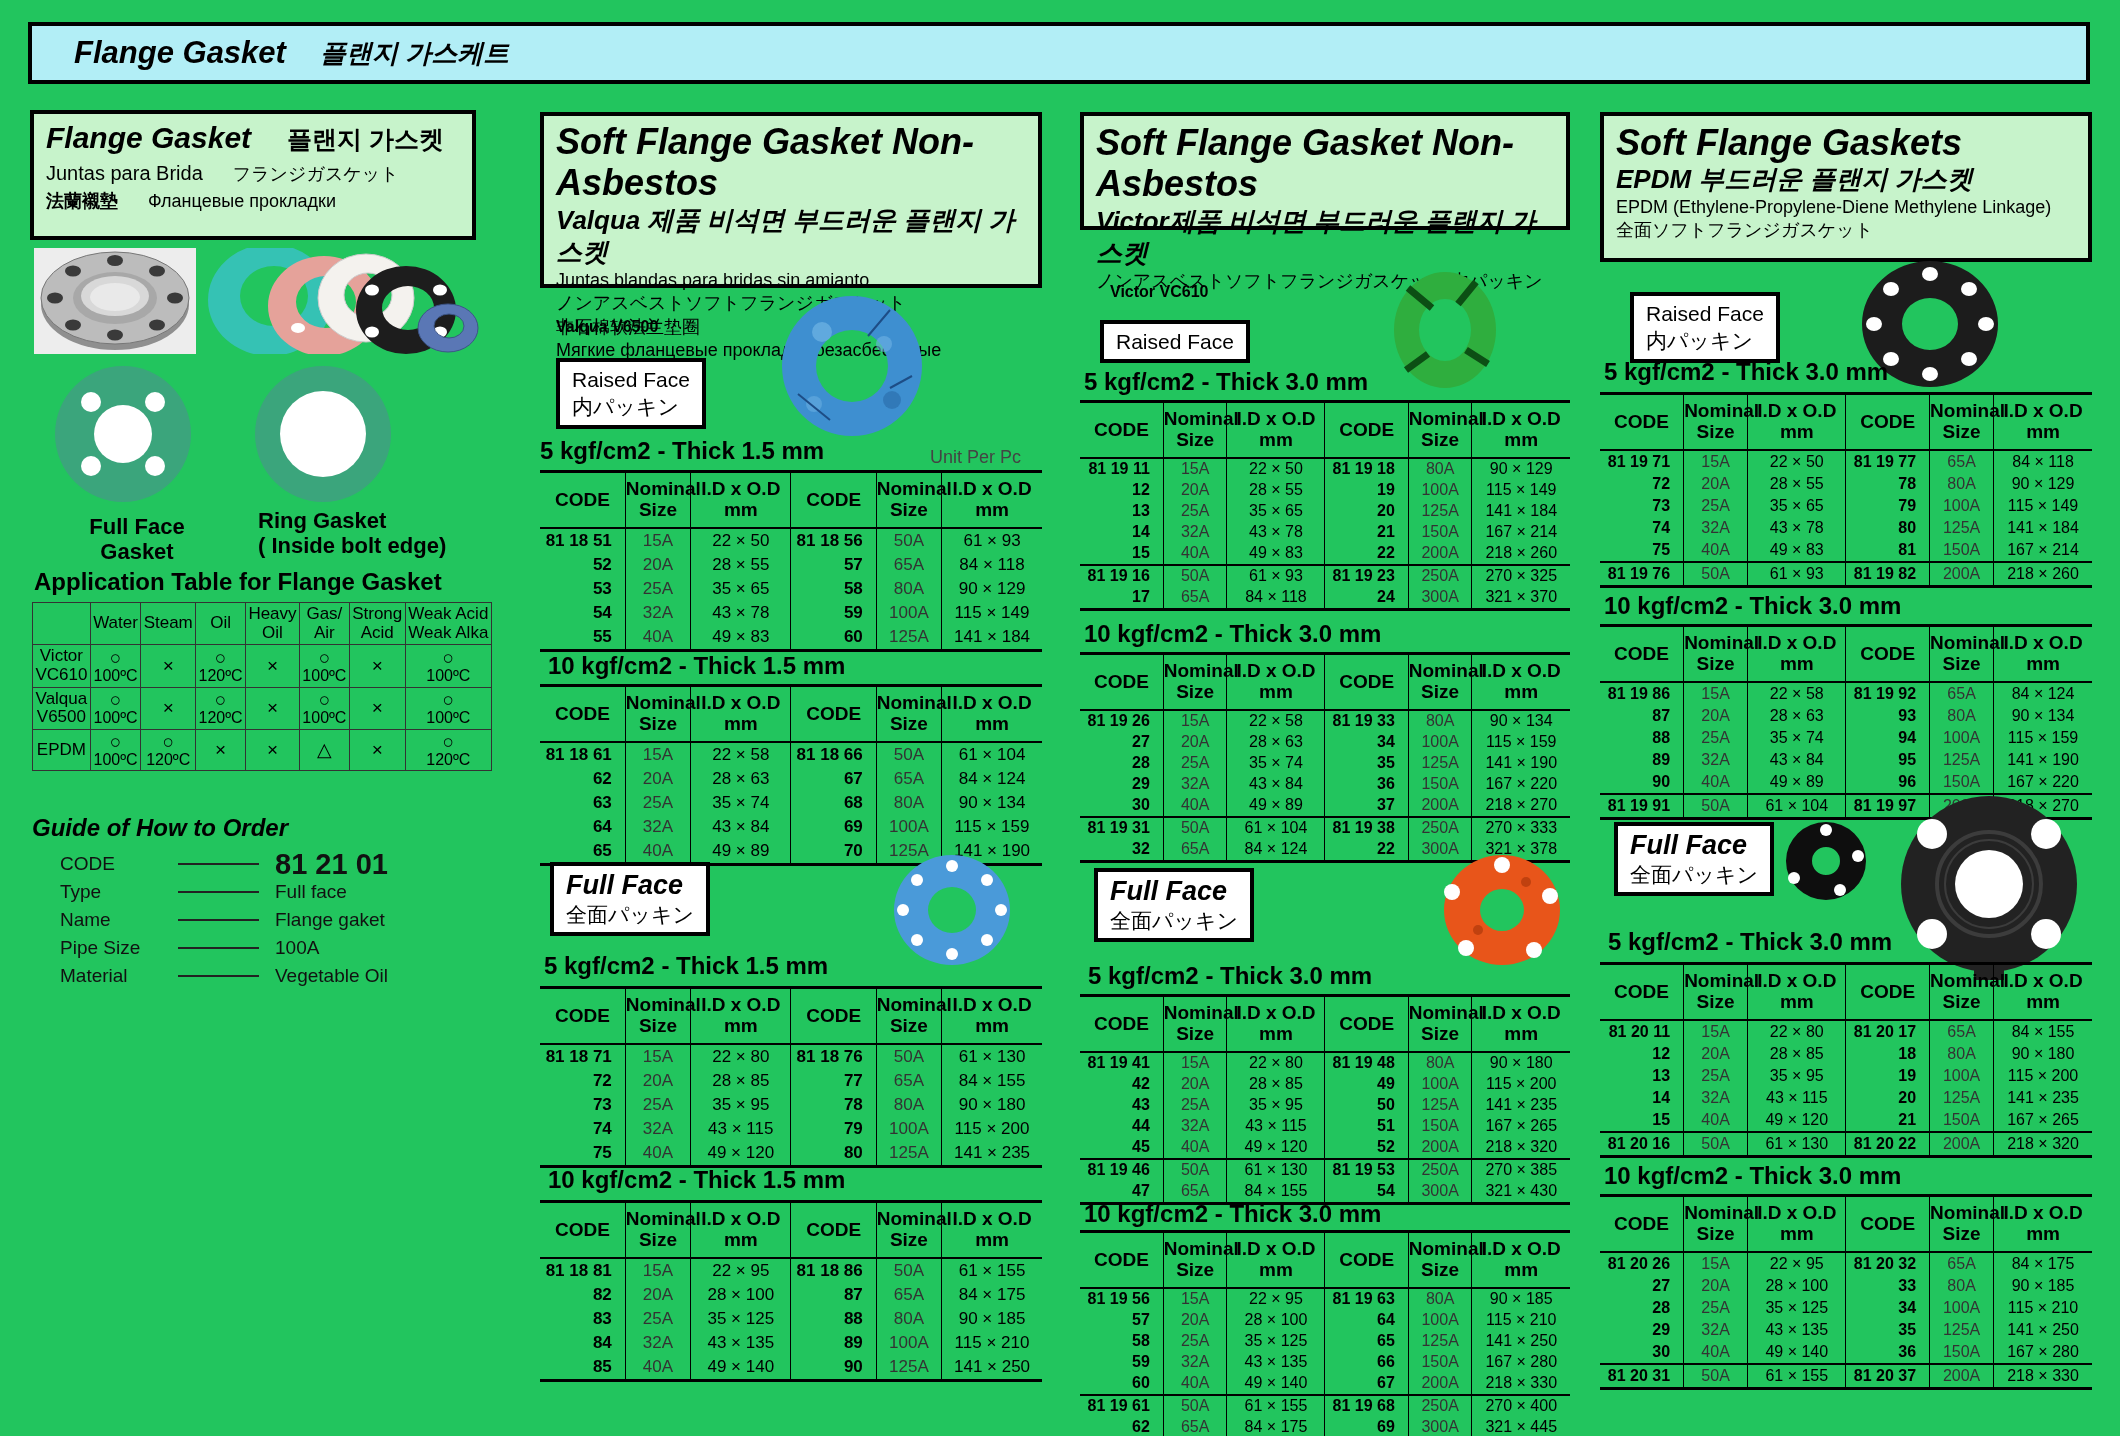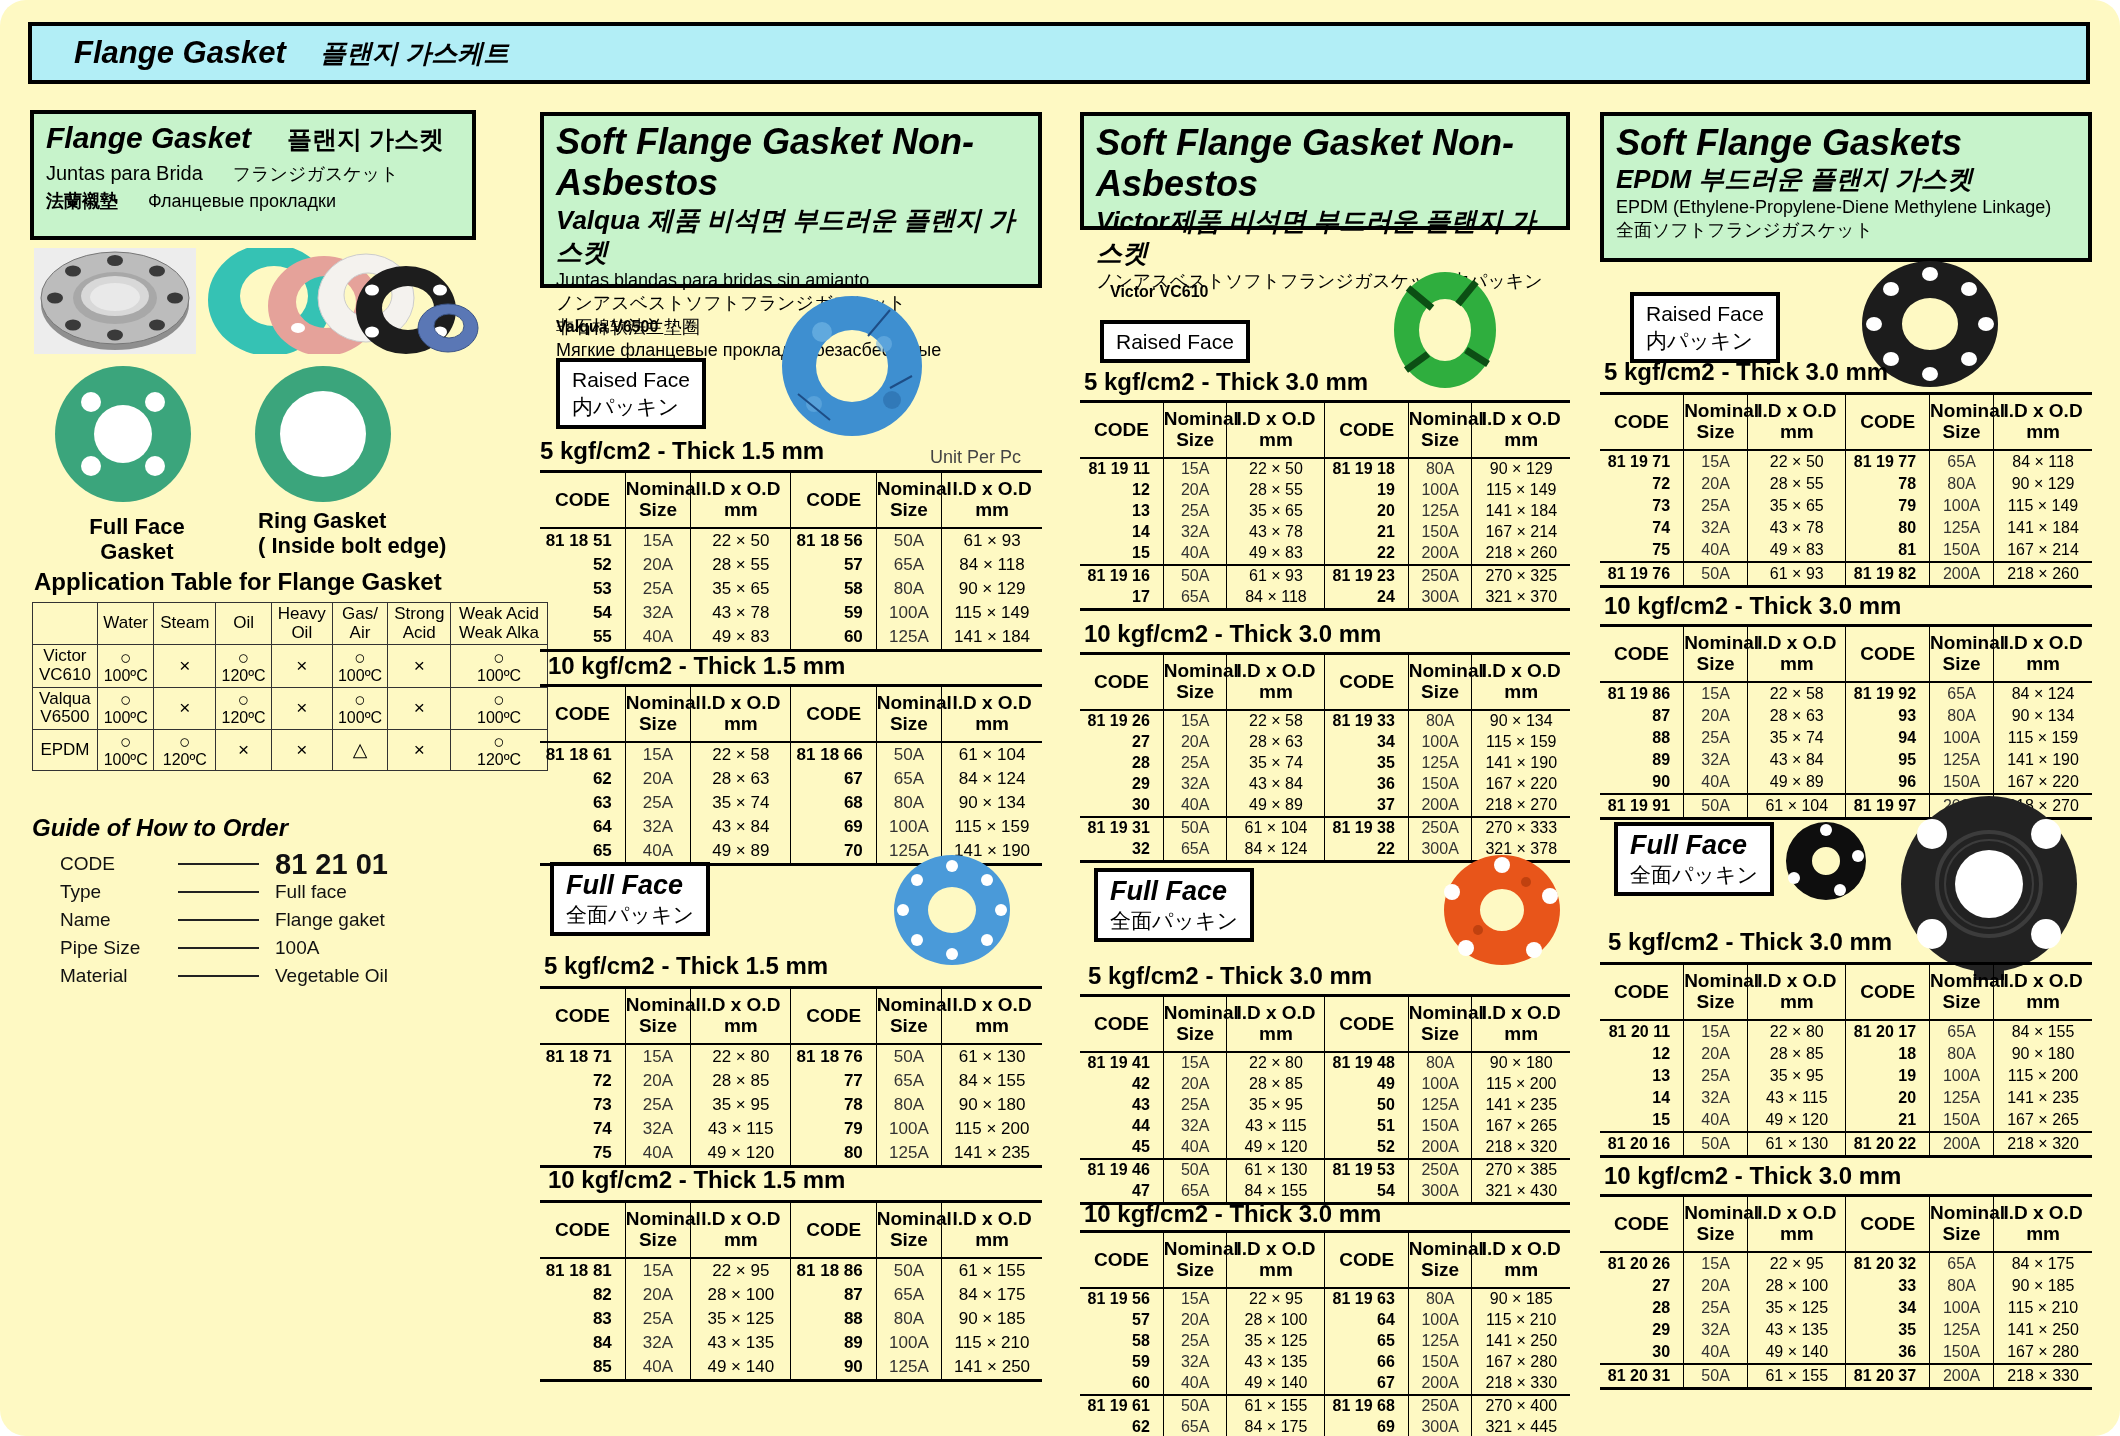--- a/index.html
+++ b/index.html
@@ -1,17 +1,17 @@
 <!DOCTYPE html>
 <html><head>
 <meta charset="utf-8">
 <style>
   html,body{margin:0;padding:0;background:#fff;}
-  #page{position:relative;width:2120px;height:1436px;background:#fef9c3;
-        font-family:"Liberation Sans",sans-serif;color:#000;overflow:hidden;border-radius:26px;}
+  #page{position:relative;width:2120px;height:1436px;background:#22c55e;
+        font-family:"Liberation Sans",sans-serif;color:#000;overflow:hidden;}
   .abs{position:absolute;box-sizing:border-box;}
   
   .banner{background:#b2eef6;border:4px solid #000;display:flex;align-items:center;padding-left:42px;}
   .banner .en{font-size:31px;font-weight:bold;font-style:italic;}
   .banner .ko{font-size:26px;font-weight:bold;font-style:italic;margin-left:34px;}
   
   .gbox{background:#c7f3cb;border:4px solid #000;padding:7px 12px;}
   .gbox .l0{font-size:36px;font-weight:bold;font-style:italic;line-height:1.15;}
   .gbox .l1{font-size:26px;font-weight:bold;font-style:italic;line-height:1.25;}
   .gbox .sm{font-size:18px;line-height:1.3;}
@@ -129,21 +129,21 @@
       <circle cx="75" cy="72" r="43" fill="#fff"></circle>
     </svg>
   </div>
   <div class="abs cap" style="left:52px;top:514px;width:170px;text-align:center;">Full Face Gasket</div>
   <div class="abs cap" style="left:258px;top:508px;">
     <div>Ring Gasket</div>
     <div>( Inside bolt edge)</div>
   </div>
 
   <div class="abs app-title" style="left:34px;top:568px;">Application Table for Flange Gasket</div>
-  <table class="abs app" style="left:32px;top:602px;width:516px;padding-left:34px;">
+  <table class="abs app" style="left:32px;top:602px;width:460px;padding-left:34px;">
       <tbody>
         <tr>
           <th></th>
           <th>Water</th>
           <th>Steam</th>
           <th>Oil</th>
           <th>Heavy<br>Oil</th>
           <th>Gas/<br>Air</th>
           <th>Strong<br>Acid</th>
           <th>Weak Acid<br>Weak Alka</th>

